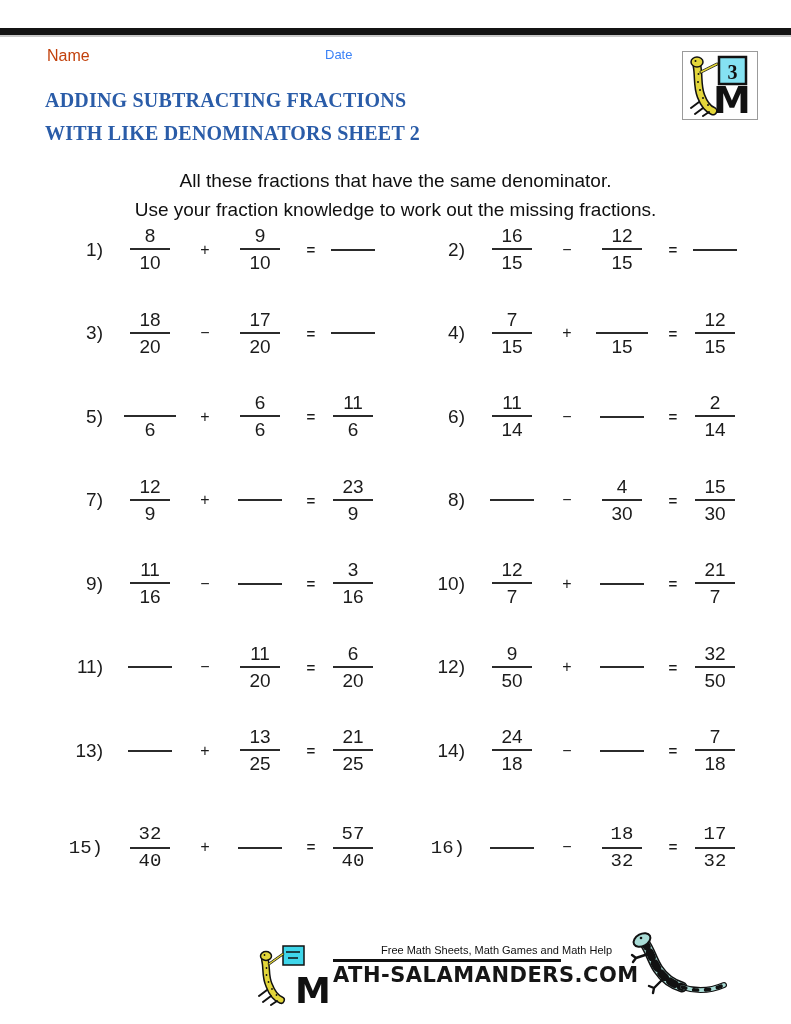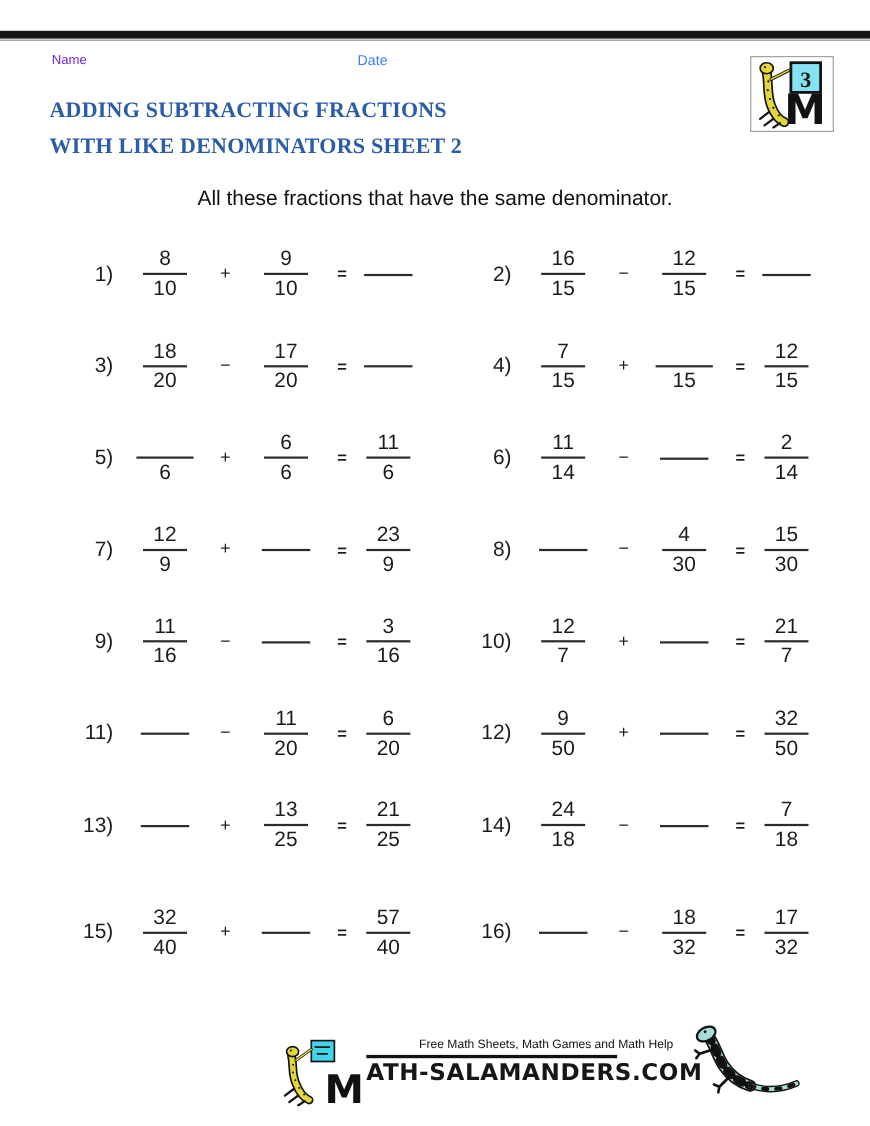--- a/index.html
+++ b/index.html
@@ -1,34 +1,34 @@
 <!DOCTYPE html>
 <html style="--title-blue: #2a5ca8; --ink: #1c1c1c; --bar-black: #141414; --cyan: #3fd6ea; --cyan-light: #85e2f2; --salamander-yellow: #e3d63a; --gecko-teal: #a9dcd6;"><head>
 <meta charset="utf-8">
 <style>
   html,body{margin:0;padding:0;background:#fff;}
   .page{position:relative;width:791px;height:1024px;background:#ffffff;overflow:hidden;
         font-family:"Liberation Sans",sans-serif;color:var(--ink,#1c1c1c);}
   
   .topbar{position:absolute;left:0;top:28px;width:791px;height:7px;background:var(--bar-black,#141414);border-bottom:2px solid #c9c9c9;}
   
-  .name-label{position:absolute;left:47px;top:47px;font-size:12px;color:#6d28d9;text-align:right;}
+  .name-label{position:absolute;left:47px;top:47px;font-size:16px;color:#c2410c;text-align:right;}
   .date-label{position:absolute;left:325px;top:47px;font-size:13px;color:#3b82f6;}
   
   .logo-box{position:absolute;left:682px;top:51px;width:74px;height:67px;border:1px solid #9a9a9a;background:#fefefe;}
   
   .title{position:absolute;left:45px;top:84px;font-family:"Liberation Serif",serif;font-weight:600;
          font-size:20px;line-height:33px;color:var(--title-blue,#2a5ca8);letter-spacing:.2px;}
   
   .instructions{position:absolute;left:0;top:166px;width:791px;text-align:center;
                 font-size:19px;line-height:29px;color:#101010;}
   
   .problems{position:absolute;left:45px;top:208px;width:720px;}
   .prow{height:83.5px;display:flex;align-items:center;}
-  .prow:last-child{margin-top:14px;}
+  .prow:last-child{margin-top:14px;font-family:Liberation Mono, monospace;}
   .prob{display:flex;align-items:center;width:350px;flex:none;}
   .prob + .prob{margin-left:12px;}
   .plabel{flex:none;width:58px;text-align:right;margin-right:8px;font-size:19px;color:#1b1b1b;}
   .slot{flex:none;display:flex;justify-content:center;align-items:center;}
   .st1,.st2{width:78px;margin-right:3px;}
   .sop{width:26px;margin-right:3px;font-size:16px;}
   .seq{width:18px;margin-right:3px;font-size:15px;font-weight:bold;}
   .st3{width:60px;}
   .frac{display:inline-flex;flex-direction:column;align-items:center;min-width:40px;
         font-size:19px;line-height:1.15;color:#1b1b1b;}
@@ -80,20 +80,21 @@
     </svg>
   </div>
 
   <div class="title">
     <div>ADDING SUBTRACTING FRACTIONS</div>
     <div>WITH LIKE DENOMINATORS SHEET 2</div>
   </div>
 
   <div class="instructions">
     <div>All these fractions that have the same denominator.</div>
+    <div>Use your fraction knowledge to work out the missing fractions.</div>
   </div>
 
   <div class="problems">
       <div class="prow">
         <div class="prob">
           <span class="plabel">1)</span>
           <span class="slot st1">
             <span class="frac">
               <span class="fnum">8</span>
               <span class="fbar"></span>

